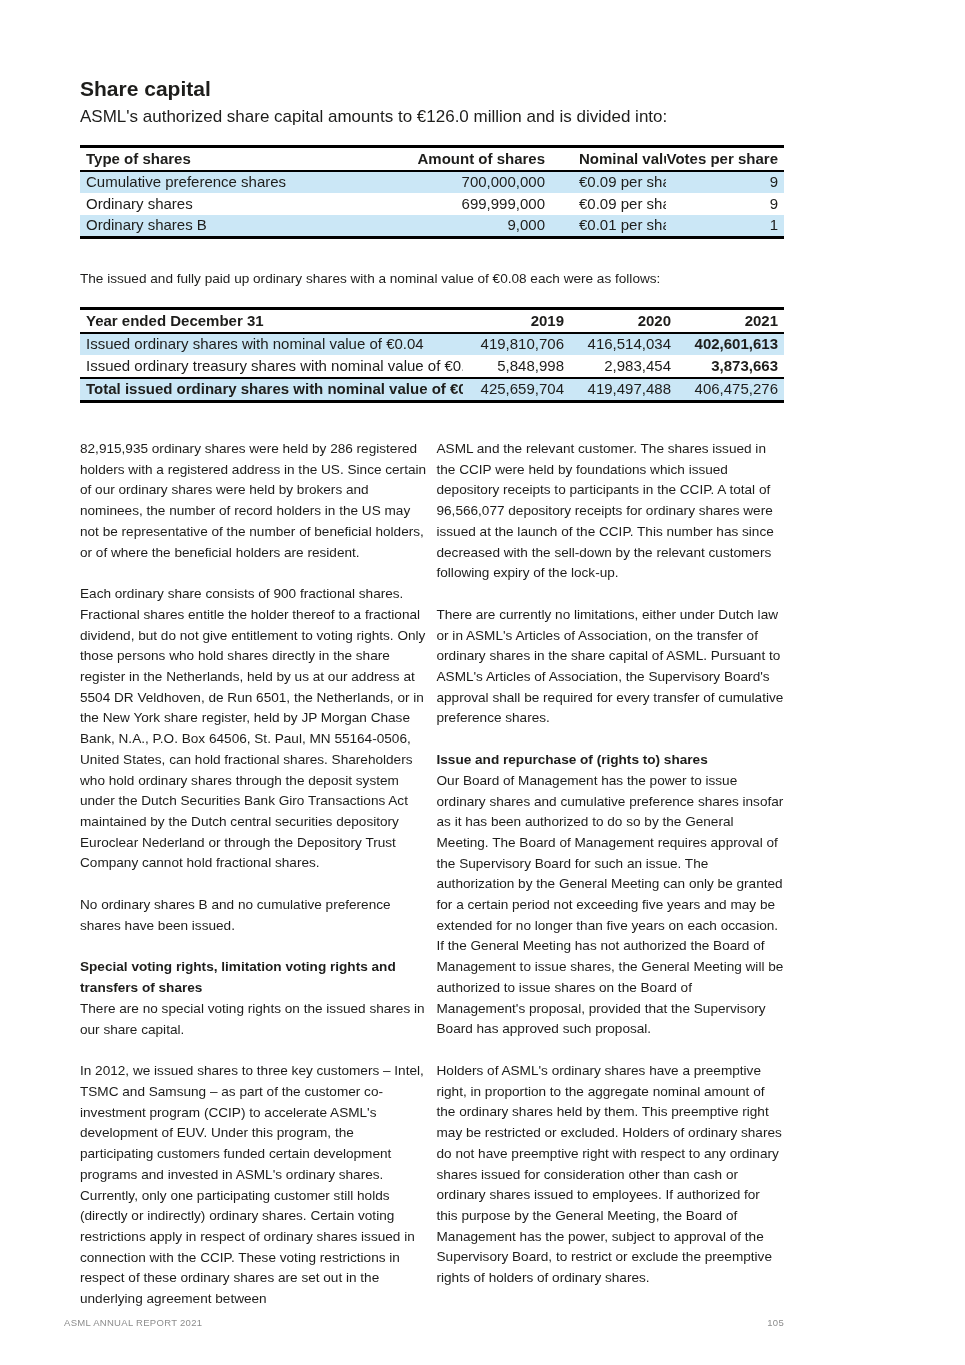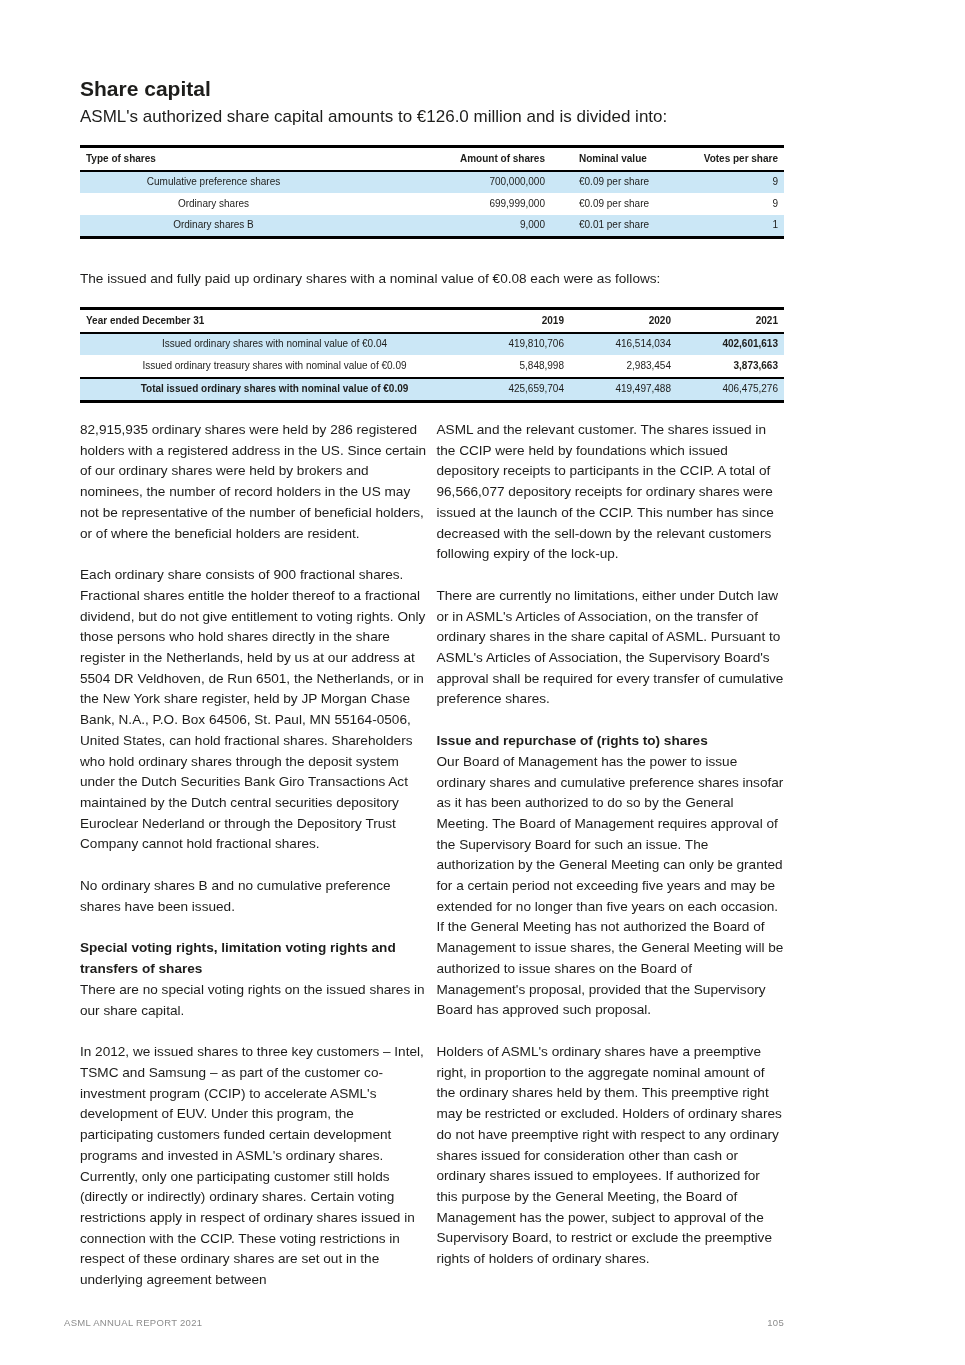--- a/index.html
+++ b/index.html
@@ -29,32 +29,31 @@
     letter-spacing:0;
   }
   .intro{
     font-size:17px;
     line-height:20px;
     margin-top:5px;
   }
   table{
     width:100%;
     border-collapse:collapse;
-    font-size:10px;
+    font-size:15px;
     table-layout:fixed;
   }
   .t1{margin-top:18px;border-top:3px solid #000;border-bottom:3px solid #000;}
   .t2{margin-top:18px;border-top:3px solid #000;border-bottom:3px solid #000;}
   th,td{
     padding:2.5px 0;
     line-height:16.5px;
     vertical-align:middle;
     overflow:hidden;
     white-space:nowrap;
-    text-align:center;
   }
   thead th{
     font-weight:bold;
     border-bottom:2px solid #000;
     text-align:left;
   }
   tr.stripe{background:var(--row-stripe);}
   .cell-first{padding-left:6px;}
   .num{text-align:right;padding-right:6px;}
   .t1 col.c-type{width:auto;}
@@ -68,21 +67,21 @@
   .t2 tr.total td{border-top:2px solid #000;font-weight:normal;}
   .t2 tr.total td.cell-first{font-weight:bold;}
   .lead{
     font-size:13.6px;
     line-height:20px;
     margin-top:30px;
   }
   .columns{
     display:flex;
     gap:9px;
-    margin-top:17px;
+    margin-top:36px;
   }
   .col{
     flex:1;
     min-width:0;
     font-size:13.6px;
     line-height:20.7px;
   }
   .col p{margin-bottom:21px;}
   .col h3{
     font-size:13.6px;

